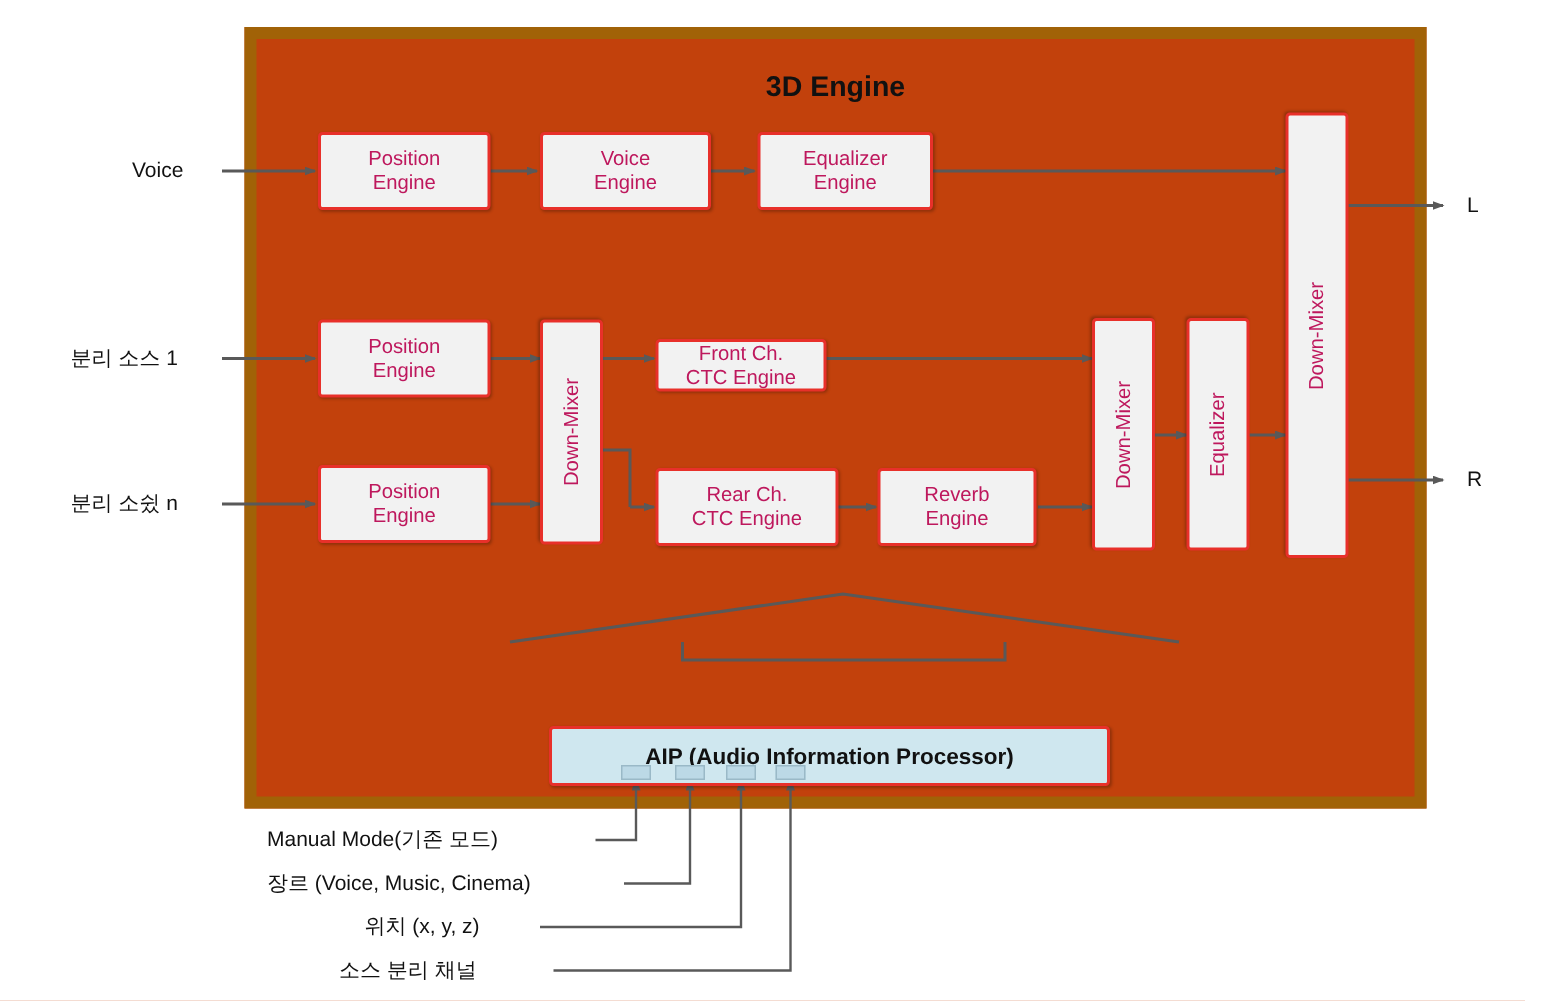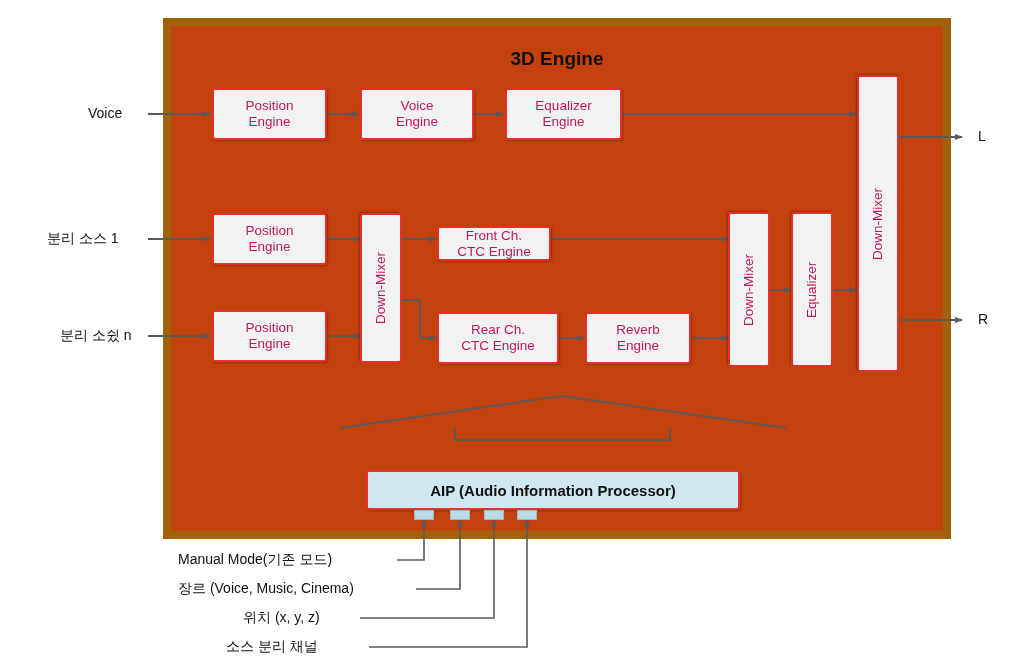--- a/index.html
+++ b/index.html
@@ -226,32 +226,32 @@
     <span>Down-Mixer</span>
   </div>
   <div class="blk vert" style="left:791px; top:212px; width:42px; height:155px;">
     <span>Equalizer</span>
   </div>
 
   <div class="blk vert" style="left:857px; top:75px; width:42px; height:297px;">
     <span>Down-Mixer</span>
   </div>
 
-  <div class="aip" style="left:366px; top:470px; width:374px; height:40px;">
+  <div class="aip" style="left:366px; top:484px; width:374px; height:40px;">
     <span>AIP (Audio Information Processor)</span>
   </div>
 
   <div class="tab" style="left:414px; top:510px; width:20px; height:10px;"></div>
   <div class="tab" style="left:450px; top:510px; width:20px; height:10px;"></div>
   <div class="tab" style="left:484px; top:510px; width:20px; height:10px;"></div>
   <div class="tab" style="left:517px; top:510px; width:20px; height:10px;"></div>
 
   <div class="in-label" style="left:88px; top:105px;">Voice</div>
   <div class="in-label" style="left:47px; top:230px;">분리 소스 1</div>
-  <div class="in-label" style="left:60px; top:327px;text-align:center;">분리 소슀 n</div>
+  <div class="in-label" style="left:47px; top:327px;text-align:center;">분리 소슀 n</div>
 
   <div class="out-label" style="left:978px; top:128px;">L</div>
   <div class="out-label" style="left:978px; top:311px;">R</div>
 
   <div class="note-label" style="left:178px; top:551px;">Manual Mode(기존 모드)</div>
   <div class="note-label" style="left:178px; top:580px;">장르 (Voice, Music, Cinema)</div>
   <div class="note-label" style="left:243px; top:609px;">위치 (x, y, z)</div>
   <div class="note-label" style="left:226px; top:638px;">소스 분리 채널</div>
 
 </div>

